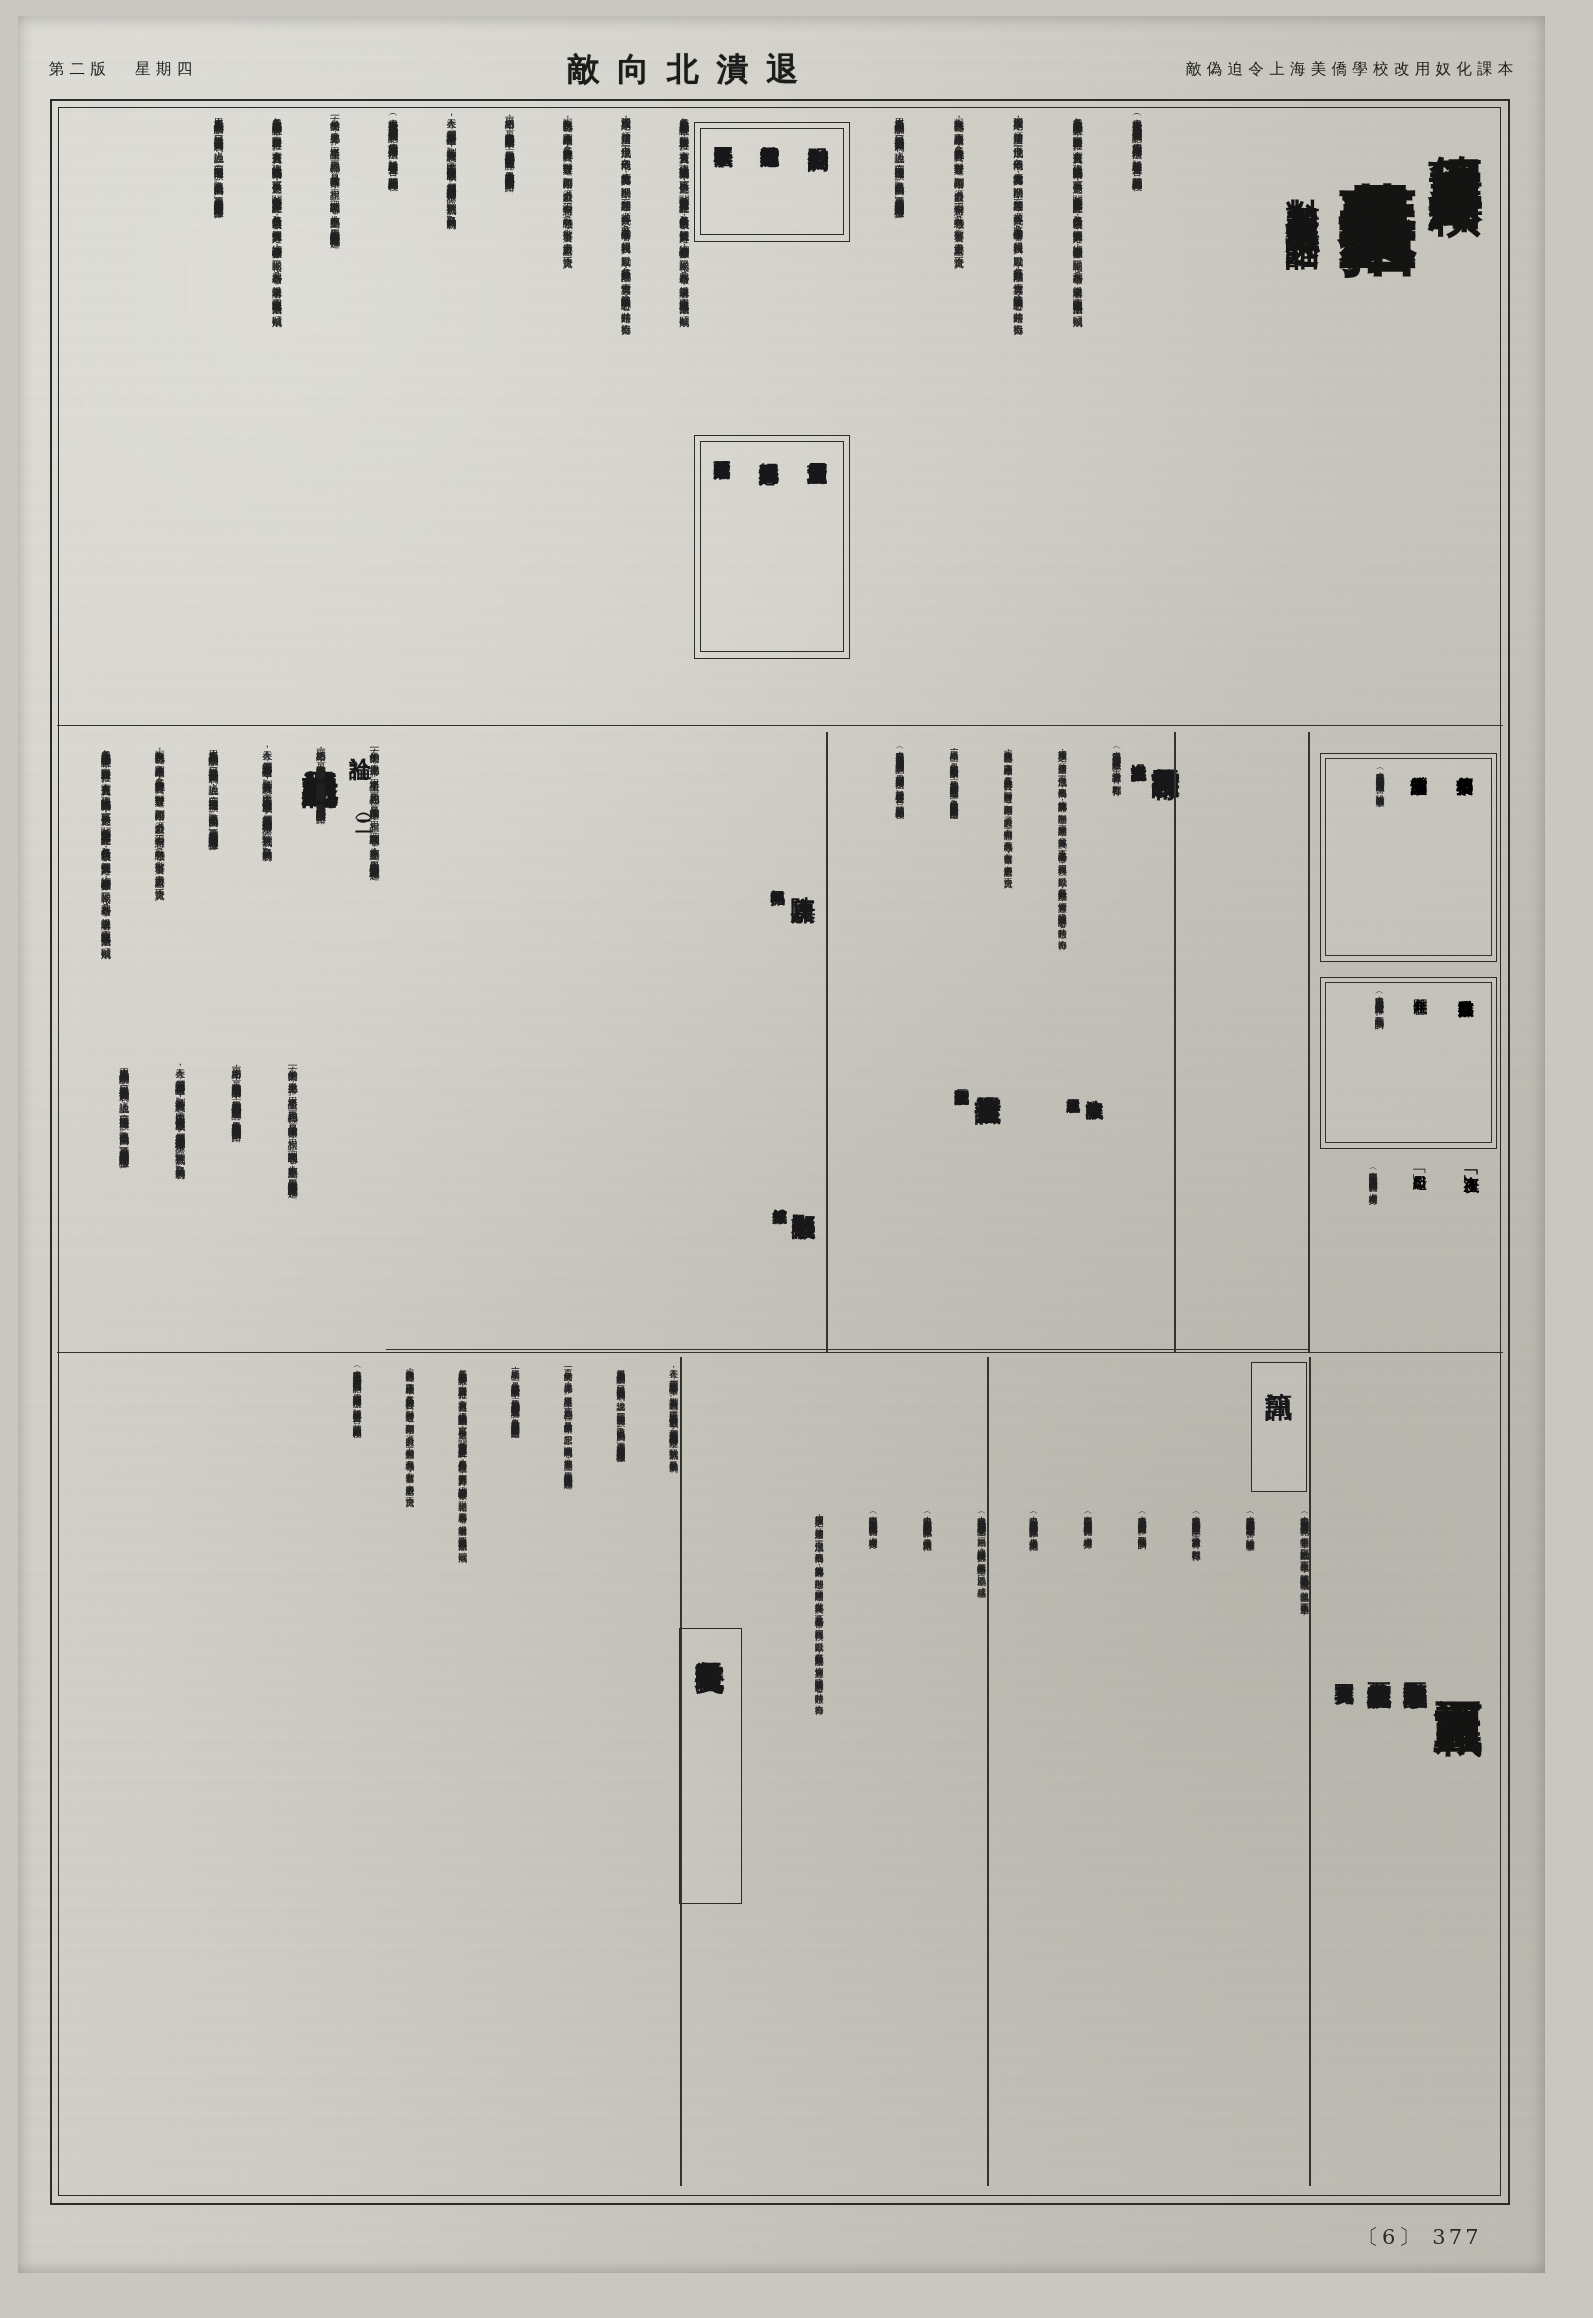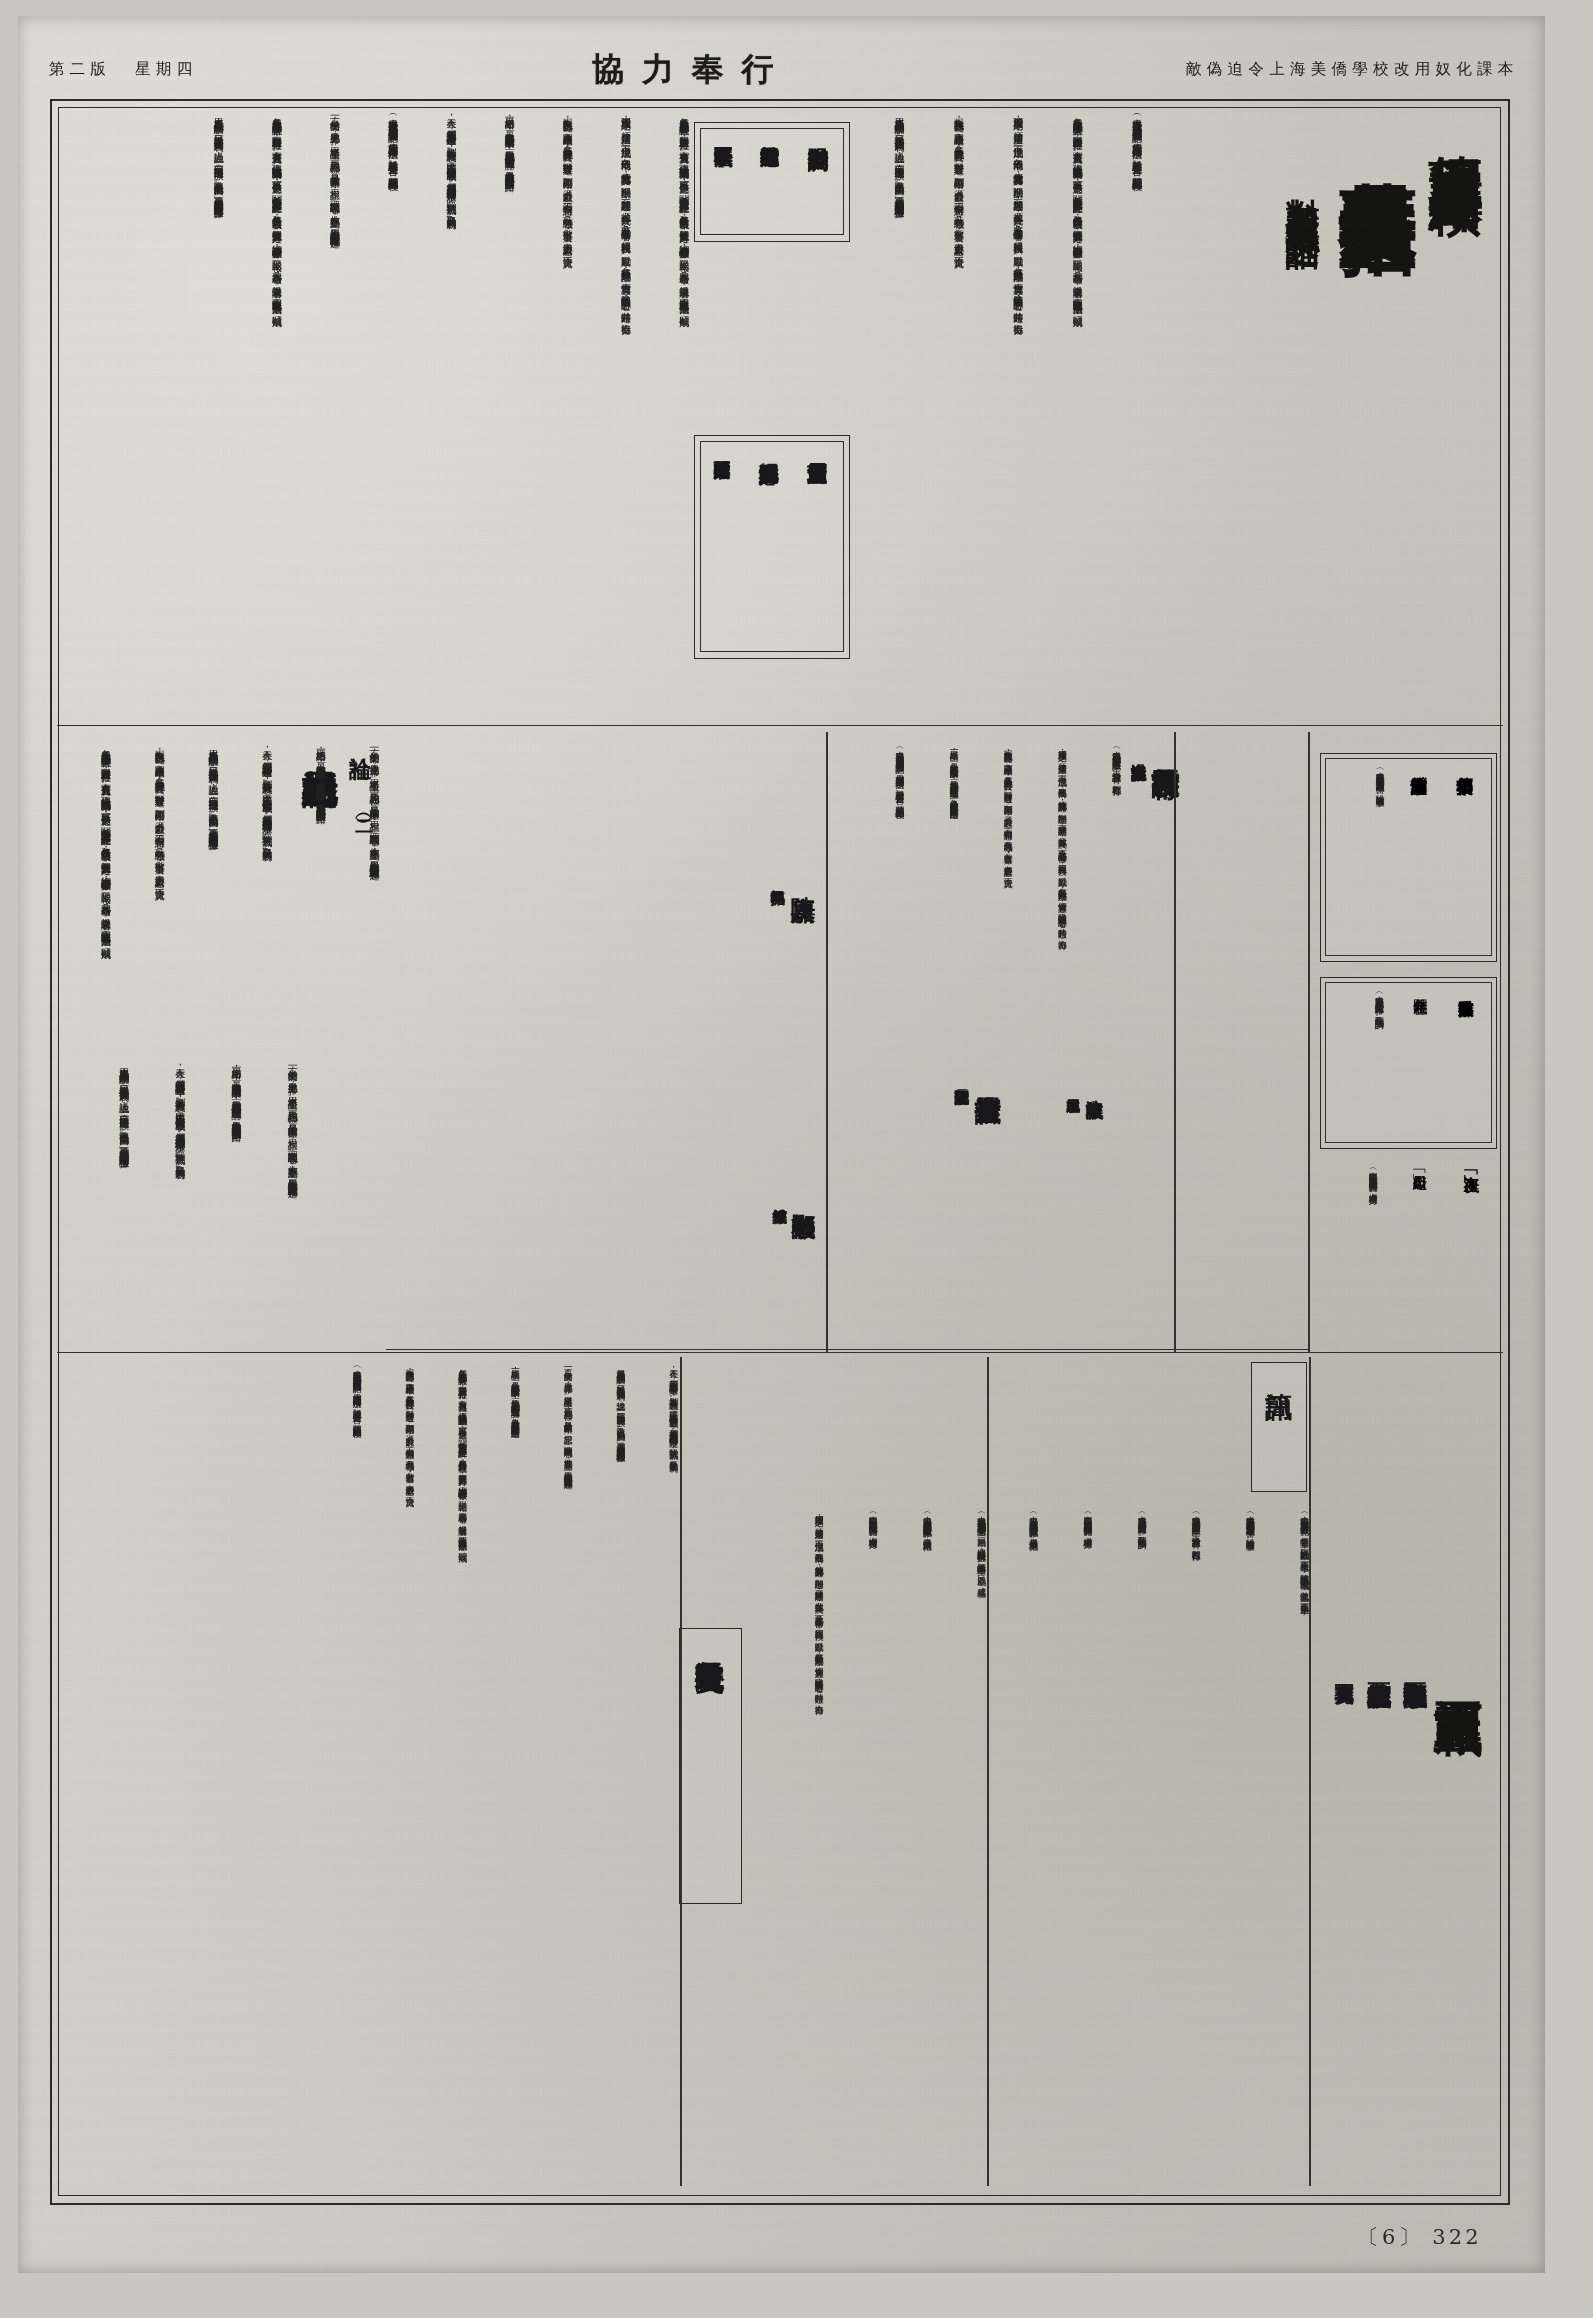--- a/index.html
+++ b/index.html
@@ -153,21 +153,21 @@
 
 <div id="page">
   <div id="sheet">
     <div id="grain"></div>
 
     <div id="masthead">
       <div class="mast-side">
         <span>第二版</span>
         <span>星期四</span>
       </div>
-      <div id="paper-name">協力奉行</div>
+      <div id="paper-name">敵向北潰退</div>
       <div class="mast-side">
         <span>敵偽迫令上海美僑學校改用奴化課本</span>
       </div>
     </div>
 
     <div id="frame">
       <div id="frame-inner"></div>
 
       <div class="blk" style="right:9.4px; top:7.3px; width:365px; height:615px;">
 
@@ -343,16 +343,16 @@
 
       <div class="blk rule-v" style="right:197px; top:1256px; height:829px;"></div>
       <div class="blk rule-v" style="right:519px; top:1256px; height:829px;"></div>
       <div class="blk rule-v" style="right:826px; top:1256px; height:829px;"></div>
       <div class="blk rule-v" style="right:332px; top:631px; height:620px;"></div>
       <div class="blk rule-v" style="right:680px; top:631px; height:620px;"></div>
       <div class="blk rule-v" style="right:198px; top:631px; height:620px;"></div>
       <div class="blk rule-h" style="left:5.2px; right:5.2px; top:1251px; height:1px;"></div>
     </div>
 
-    <div id="folio">〔6〕 322</div>
+    <div id="folio">〔6〕 377</div>
   </div>
 </div>
 
 
 </body></html>

